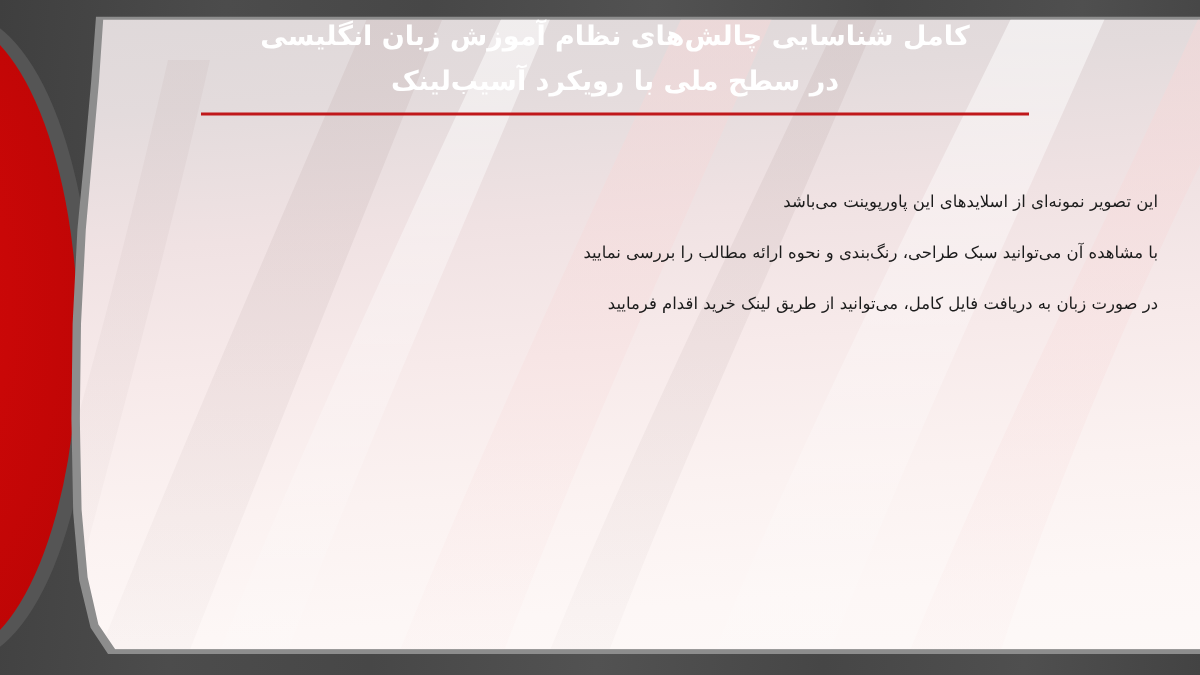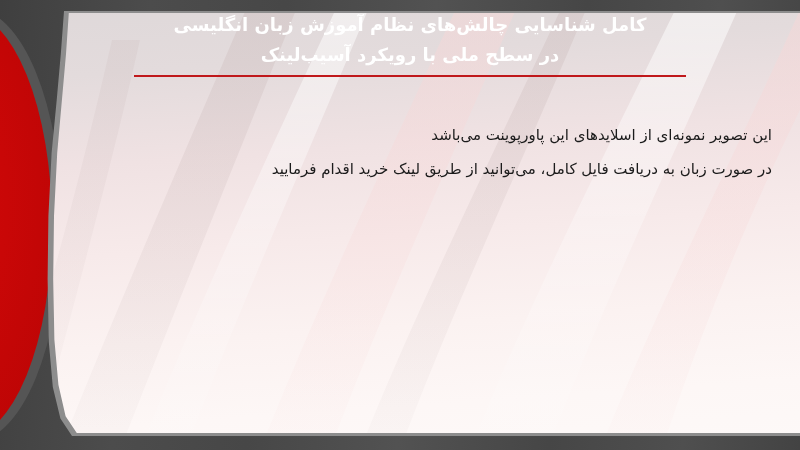--- a/index.html
+++ b/index.html
@@ -169,21 +169,21 @@
   #body-block {
     position: absolute;
     right: 28px;
     top: 118px;
     width: 720px;
     text-align: right;
     direction: rtl;
   }
   .body-line {
     color: #1b1b1b;
-    font-size: 15px;
+    font-size: 11px;
     line-height: 34px;
     font-weight: normal;
     white-space: nowrap;
   }
 </style>
 </head>
 <body>
 
 <div id="slide">
 
@@ -223,16 +223,17 @@
   </div>
 
   <div id="title-block">
     <div class="title-line">کامل شناسایی چالش‌های نظام آموزش زبان انگلیسی</div>
     <div class="title-line">در سطح ملی با رویکرد آسیب‌لینک</div>
   </div>
   <div id="title-rule"></div>
 
   <div id="body-block">
     <div class="body-line">این تصویر نمونه‌ای از اسلایدهای این پاورپوینت می‌باشد</div>
+    <div class="body-line">با مشاهده آن می‌توانید سبک طراحی، رنگ‌بندی و نحوه ارائه مطالب را بررسی نمایید</div>
     <div class="body-line">در صورت زبان به دریافت فایل کامل، می‌توانید از طریق لینک خرید اقدام فرمایید</div>
   </div>
 
 </div>
 
 </body></html>

